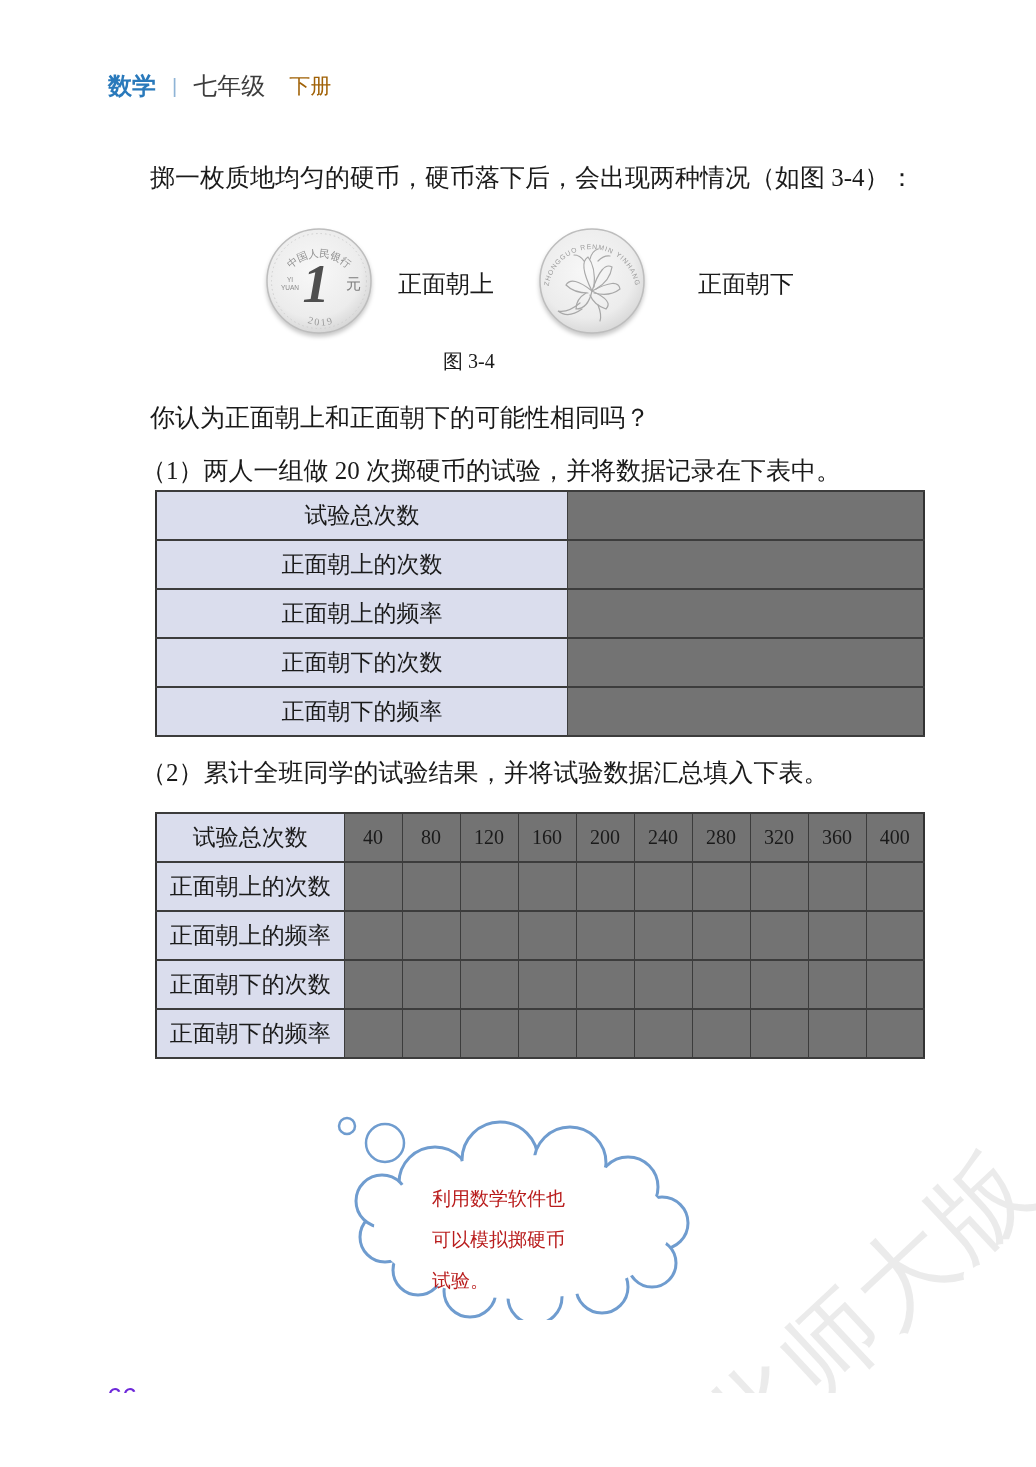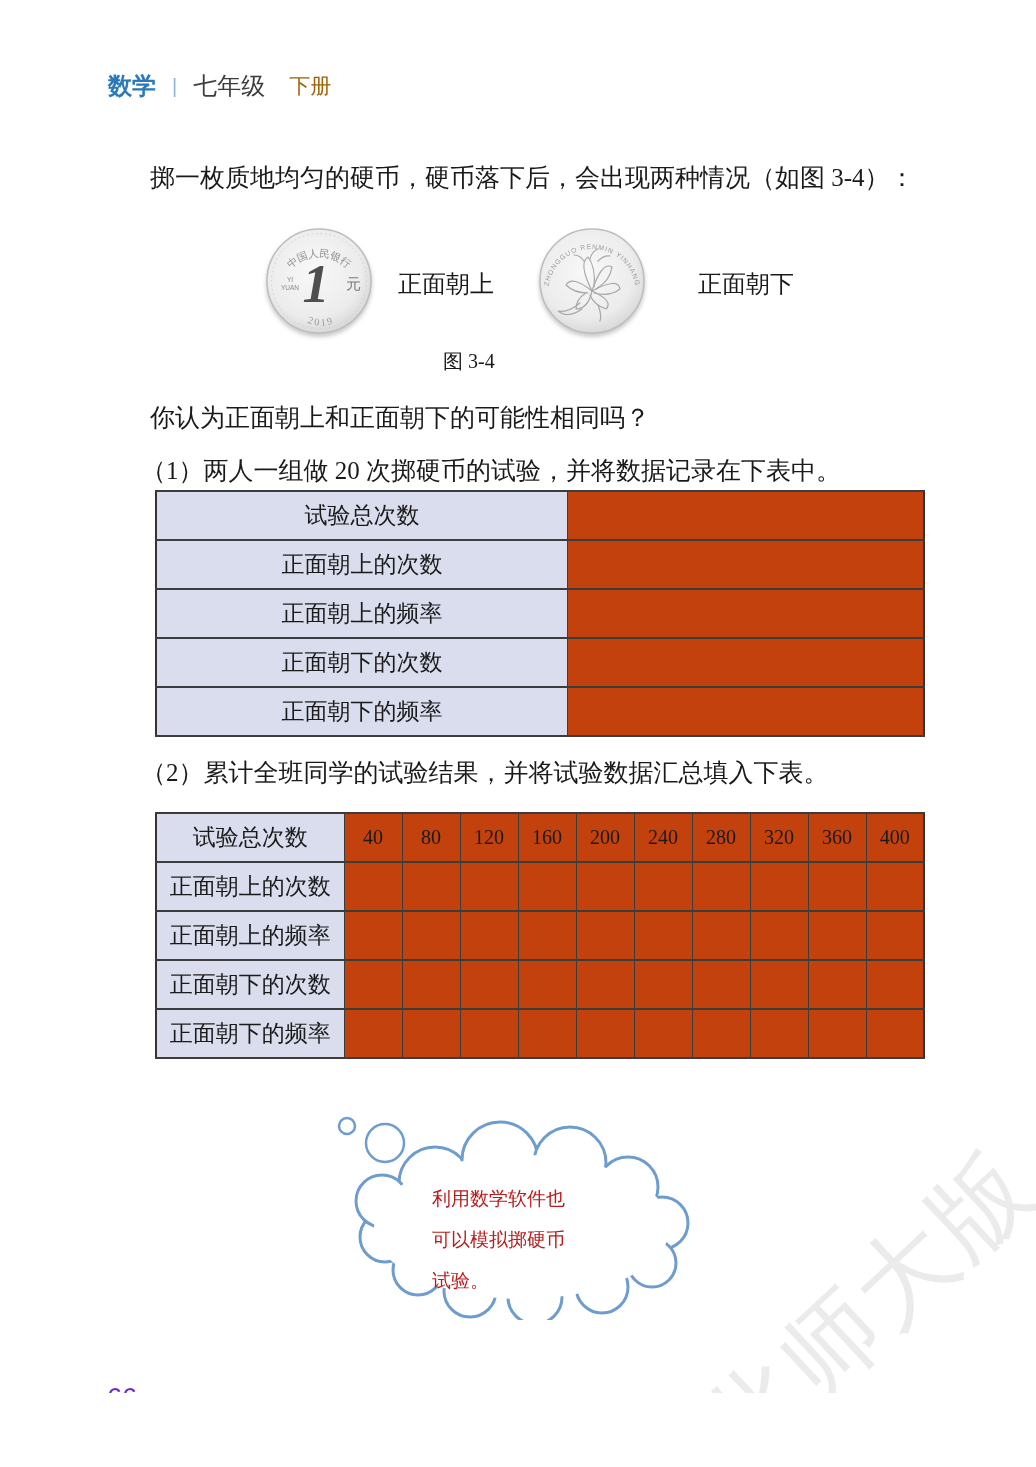--- a/index.html
+++ b/index.html
@@ -33,21 +33,21 @@
   
   .coin-svg { position: absolute; width: 112px; height: 112px; filter: drop-shadow(0 3px 2px rgba(0,0,0,0.22)); }
   .coin-heads { left: 263px; top: 225px; }
   .coin-tails { left: 536px; top: 225px; }
   .coin-label { position: absolute; font-size: 24px; white-space: nowrap; }
   .label-heads { left: 398px; top: 268px; }
   .label-tails { left: 698px; top: 268px; }
   .fig-caption { position: absolute; left: 443px; top: 348px; font-size: 20px; }
 
   
-  table { border-collapse: collapse; table-layout: fixed; position: absolute; background: #c2410c; }
+  table { border-collapse: collapse; table-layout: fixed; position: absolute; background: #737373; }
   .t1 { left: 155px; top: 490px; width: 770px; border: 2.5px solid #333; }
   .t2 { left: 155px; top: 812px; width: 770px; border: 2.5px solid #333; }
   td {
     border: 1px solid #3c3c3c;
     border-top-width: 2px; border-bottom-width: 2px;
     height: 47px; padding: 0;
     font-size: 23px; text-align: center; vertical-align: middle;
   }
   .lbl { background: #dadded; }
   .t1 .lbl { width: 410px; }

